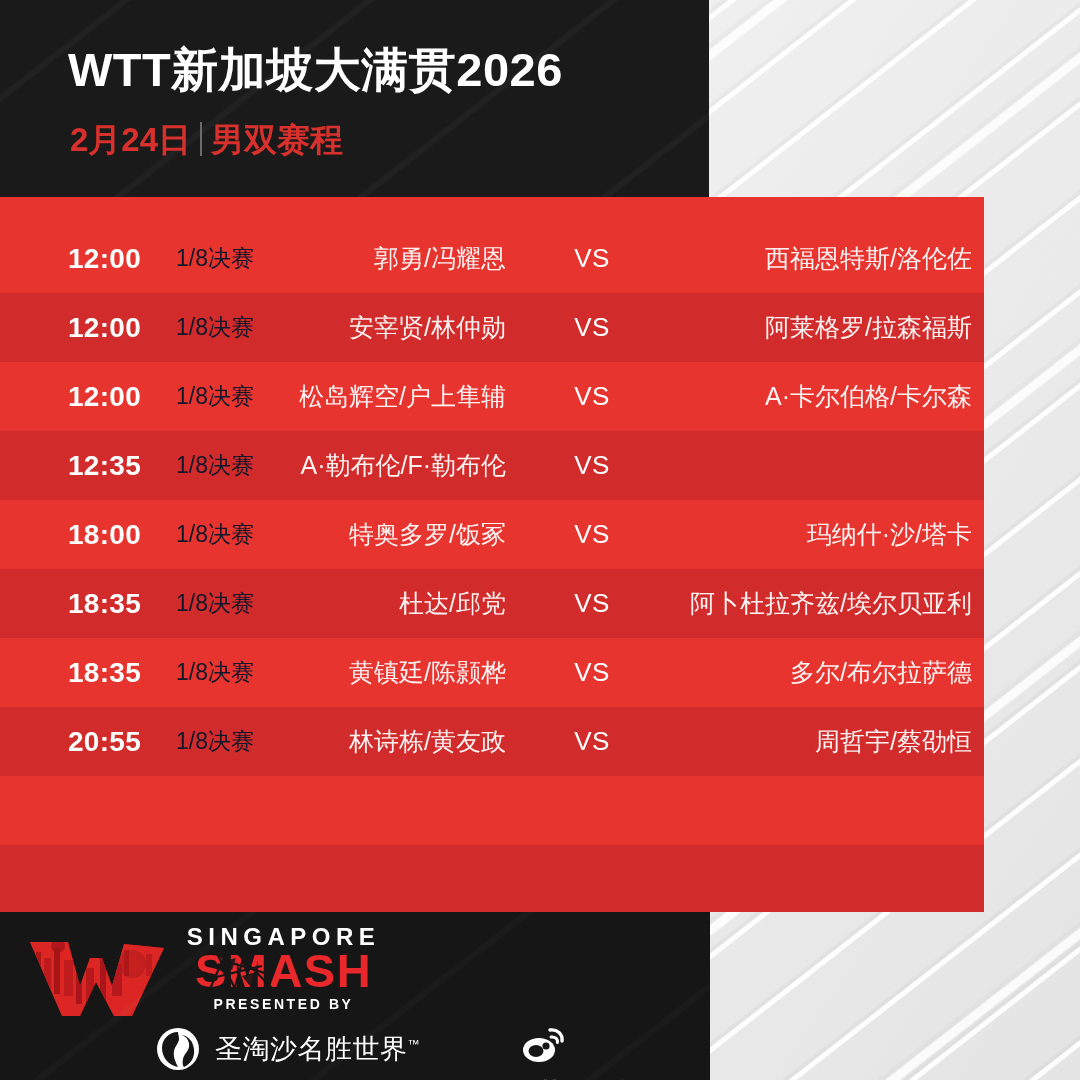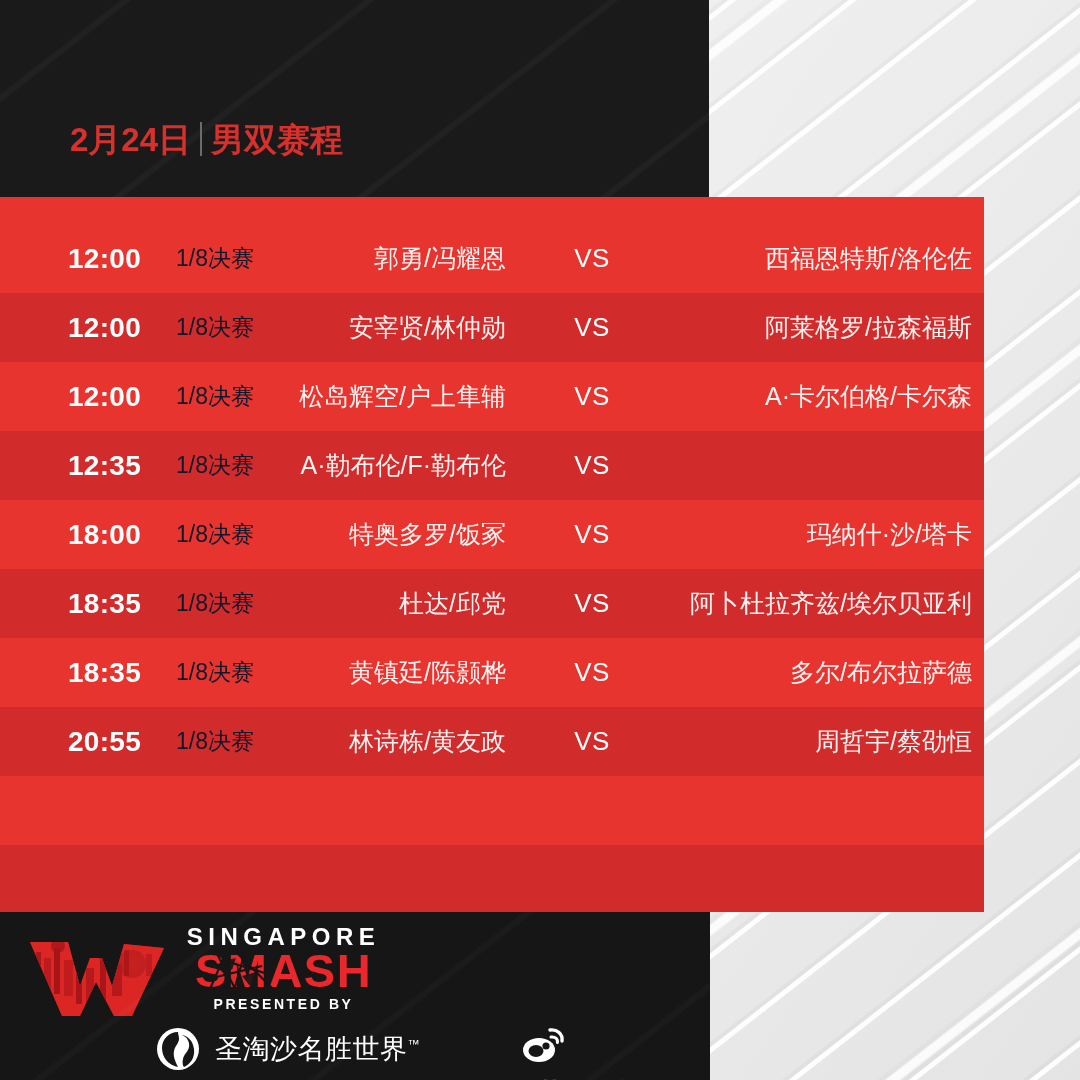--- a/index.html
+++ b/index.html
@@ -319,20 +319,21 @@
   }
 </style>
 </head>
 <body>
 
 <div id="poster">
 
   <div class="bg-stripes"></div>
 
   <div class="header-block">
+    <div class="title">WTT新加坡大满贯2026</div>
     <div class="subtitle-row">
       <span class="subtitle-date">2月24日</span>
       <span class="subtitle-divider"></span>
       <span class="subtitle-event">男双赛程</span>
     </div>
   </div>
 
   <div class="schedule-panel">
     <div class="stripe-bed" id="stripe-bed">
         <div class="stripe" style="top: 27px;"></div>

